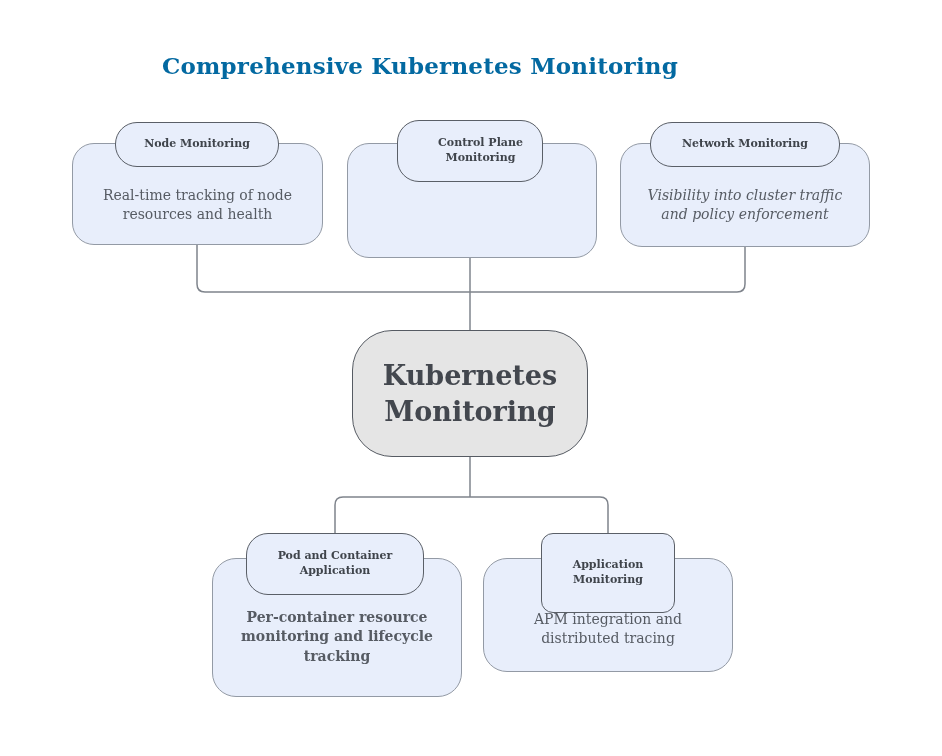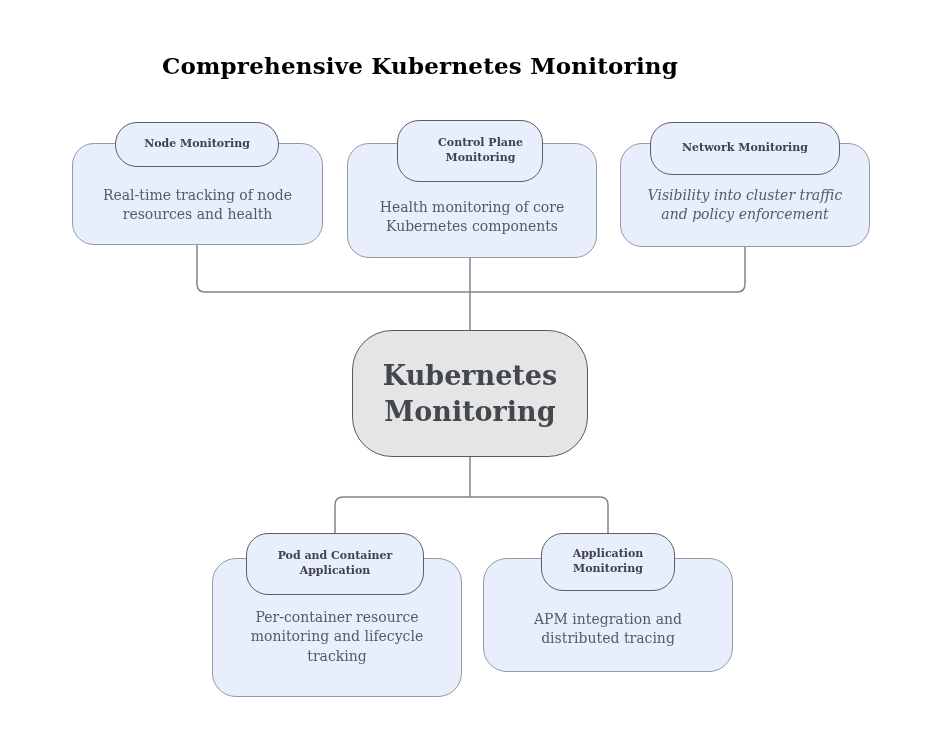--- a/index.html
+++ b/index.html
@@ -18,21 +18,21 @@
 
   
   .diagram-title {
     position: absolute;
     left: 0;
     top: 52px;
     width: 840px;
     text-align: center;
     font-size: 23px;
     font-weight: bold;
-    color: #000000;
+    color: #0369a1;
     letter-spacing: 0.2px;
   }
 
   
   svg.connectors {
     position: absolute;
     left: 0;
     top: 0;
     z-index: 0;
   }
@@ -112,33 +112,33 @@
   .b1-body > span { width: 200px; }
 
   
   .b2-outer { left: 347px; top: 143px; width: 250px; height: 115px; border-radius: 22px; }
   .b2-badge { left: 397px; top: 120px; width: 146px; height: 62px; padding-left: 29px; }
   .b2-body  { left: 347px; top: 198px; width: 250px; }
   .b2-body > span { width: 200px; }
 
   
   .b3-outer { left: 620px; top: 143px; width: 250px; height: 104px; border-radius: 22px; }
-  .b3-badge { left: 650px; top: 122px; width: 190px; height: 53px; }
+  .b3-badge { left: 650px; top: 122px; width: 190px; height: 45px; }
   .b3-body  { left: 620px; top: 186px; width: 250px; font-style: italic; }
   .b3-body > span { width: 205px; }
 
   
   .b4-outer { left: 212px; top: 558px; width: 250px; height: 139px; }
   .b4-badge { left: 246px; top: 533px; width: 178px; height: 62px; }
   .b4-body  { left: 212px; top: 608px; width: 250px; }
-  .b4-body > span { width: 195px; }
+  .b4-body > span { width: 195px; font-weight: bold; }
 
   
   .b5-outer { left: 483px; top: 558px; width: 250px; height: 114px; }
-  .b5-badge { left: 541px; top: 533px; width: 134px; height: 58px; }
+  .b5-badge { left: 541px; top: 533px; width: 134px; height: 80px; border-radius: 12px; }
   .b5-body  { left: 483px; top: 610px; width: 250px; }
   .b5-body > span { width: 175px; }
 </style>
 </head>
 <body>
 
 <div id="canvas">
 
   <svg class="connectors" width="942" height="756" viewBox="0 0 942 756">
     <path d="M197,245 L197,284 Q197,292 205,292 L737,292 Q745,292 745,284 L745,247"></path>
@@ -153,23 +153,20 @@
   <div class="badge b1-badge">
     <span>Node Monitoring</span>
   </div>
   <div class="body-text b1-body">
     <span>Real-time tracking of node resources and health</span>
   </div>
 
   <div class="outer b2-outer"></div>
   <div class="badge b2-badge">
     <span>Control Plane Monitoring</span>
-  </div>
-  <div class="body-text b2-body">
-    <span>Health monitoring of core Kubernetes components</span>
   </div>
 
   <div class="outer b3-outer"></div>
   <div class="badge b3-badge">
     <span>Network Monitoring</span>
   </div>
   <div class="body-text b3-body">
     <span>Visibility into cluster traffic and policy enforcement</span>
   </div>
 

